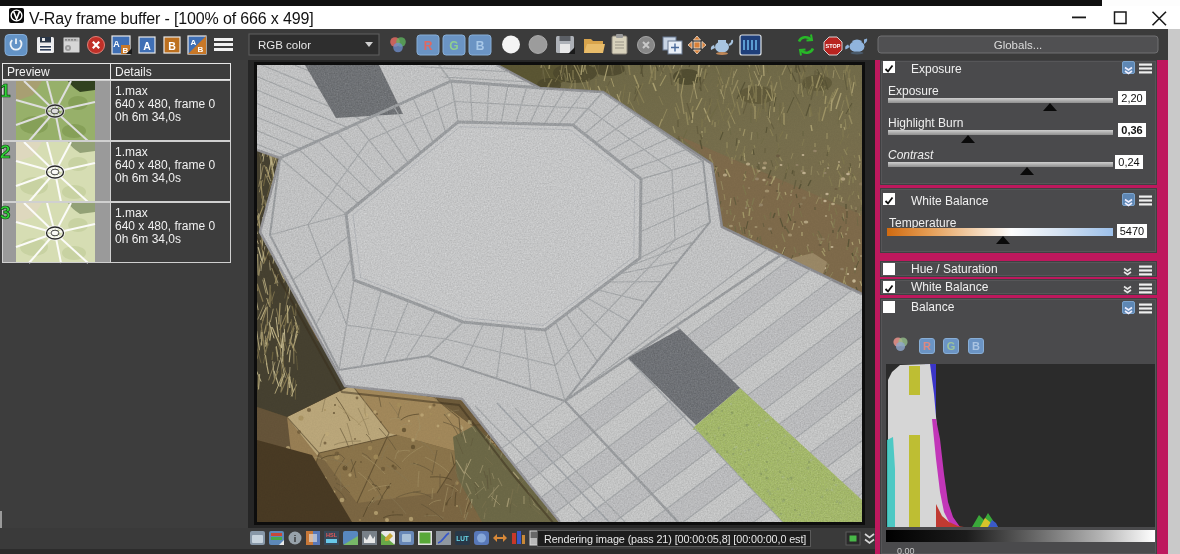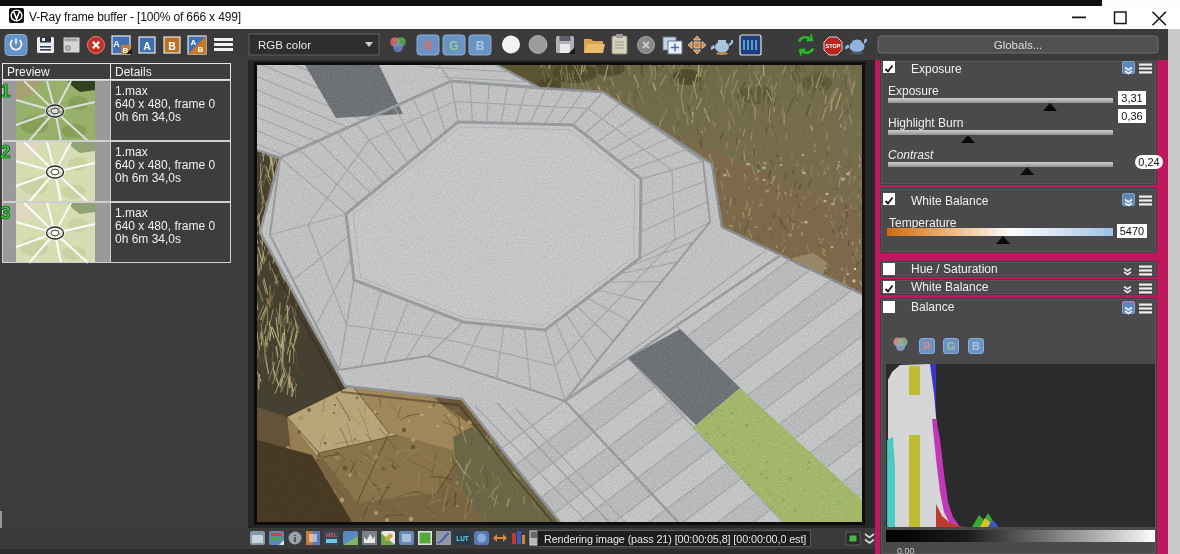--- a/index.html
+++ b/index.html
@@ -3,21 +3,21 @@
 <style>
 html,body{margin:0;padding:0;width:1180px;height:554px;overflow:hidden;background:#3b3b3b;
 font-family:"Liberation Sans",sans-serif;}
 *{box-sizing:border-box;}
 .abs{position:absolute;}
 #stage{position:relative;width:1180px;height:554px;}
 
 #topstrip{left:0;top:0;width:1180px;height:6px;background:#101010;}
 #titlebar{left:0;top:6px;width:1180px;height:23px;background:#ffffff;}
 #vlogo{left:9px;top:8px;width:15px;height:15px;background:#0a0a0a;border-radius:2px;}
-#title{left:29px;top:10px;font-size:12px;color:#111;letter-spacing:-0.15px;}
+#title{left:29px;top:10px;font-size:16px;color:#111;letter-spacing:-0.15px;}
 .winbtn{top:6px;width:40px;height:23px;color:#1a1a1a;text-align:center;}
 
 #toolbar{left:0;top:29px;width:1180px;height:31px;background:#3b3b3b;}
 
 #leftpanel{left:0;top:60px;width:248px;height:468px;background:#3d3d3d;}
 
 #viewer{left:248px;top:60px;width:627px;height:468px;background:#262626;}
 #imgframe{left:254px;top:62px;width:611px;height:463px;background:#0d0d0d;}
 
 #botbar{left:0;top:528px;width:875px;height:21px;background:#3a3a3a;}
@@ -1872,29 +1872,29 @@
     <div class="sbtn" style="left:264px;top:1px;"><svg width="13" height="13">
           <g fill="#efefef">
             <rect x="0" y="1.5" width="13" height="2.2"></rect>
             <rect x="0" y="5.4" width="13" height="2.2"></rect>
             <rect x="0" y="9.3" width="13" height="2.2"></rect>
           </g>
         </svg></div>
     <div class="slbl" style="left:13px;top:24px;">Exposure</div>
     <div class="strack" style="left:13px;top:38px;width:225px;"></div>
     <div class="tri" style="left:168px;top:43px;"></div>
-    <div class="sval" style="left:243px;top:31px;">3,31</div>
+    <div class="sval" style="left:243px;top:31px;">2,20</div>
     <div class="slbl" style="left:13px;top:56px;text-align:right;">Highlight Burn</div>
     <div class="strack" style="left:13px;top:70px;width:225px;"></div>
     <div class="tri" style="left:86px;top:75px;"></div>
-    <div class="sval" style="left:243px;top:49px;">0,36</div>
+    <div class="sval" style="left:243px;top:63px;font-weight:bold;">0,36</div>
     <div class="slbl" style="left:13px;top:88px;font-style:italic;">Contrast</div>
     <div class="strack" style="left:13px;top:102px;width:225px;"></div>
     <div class="tri" style="left:145px;top:107px;"></div>
-    <div class="sval" style="left:260px;top:95px;border-radius:7px;">0,24</div>
+    <div class="sval" style="left:240px;top:95px;">0,24</div>
 
     <div class="sect" style="top:128px;height:65px;"></div>
     <div class="schk" style="top:133px;"><svg width="12" height="12">
           <path d="M2.5 6 L5 8.5 L9.5 2.5" stroke="#111" stroke-width="1.8" fill="none"></path>
         </svg></div>
     <div class="stitle" style="top:134px;">White Balance</div>
     <div class="sbtn" style="left:247px;top:133px;background:#5e87b4;border:1px solid #7ba3cc;"><svg width="11" height="11">
           <path d="M2 2.5 L5.5 5 L9 2.5 M2 6 L5.5 8.5 L9 6" stroke="#eef" stroke-width="1.6" fill="none"></path>
         </svg></div>
     <div class="sbtn" style="left:264px;top:133px;"><svg width="13" height="13">

